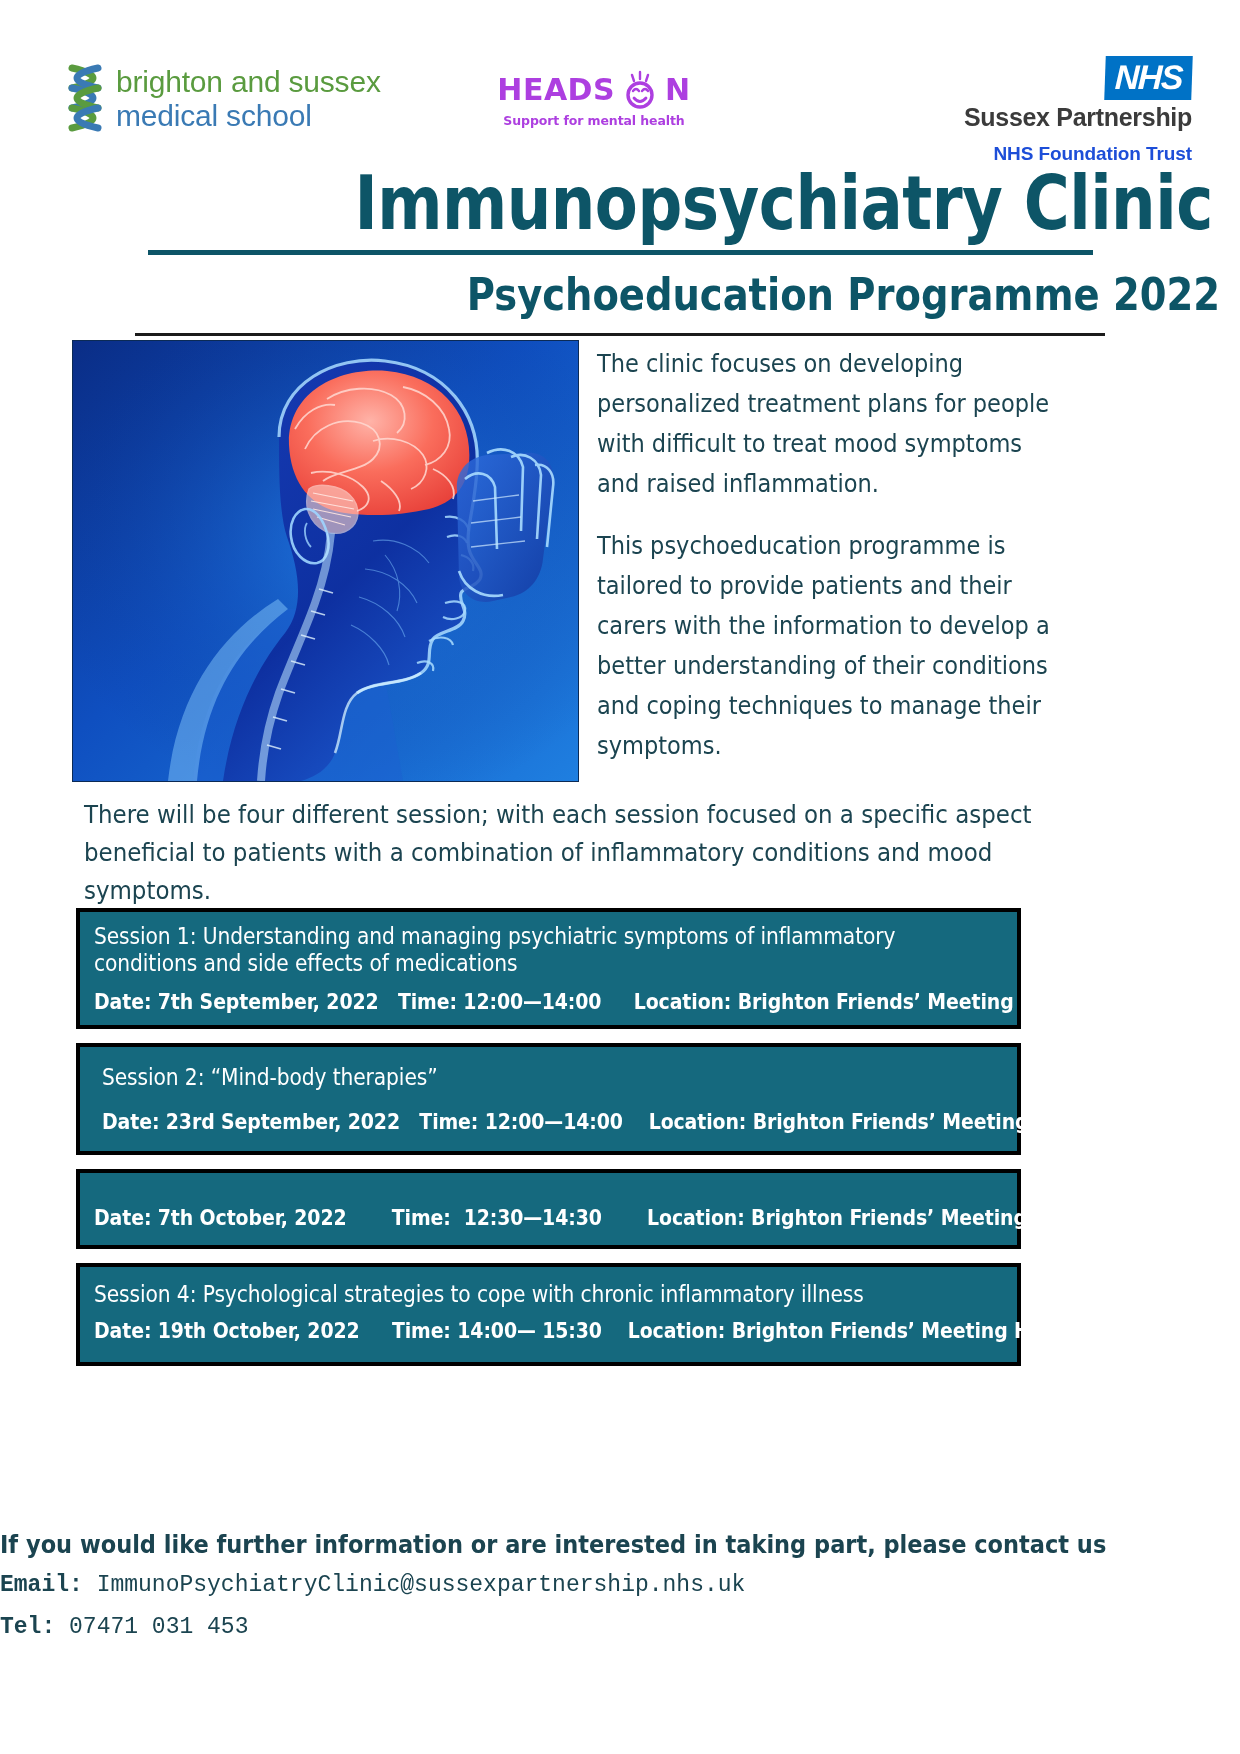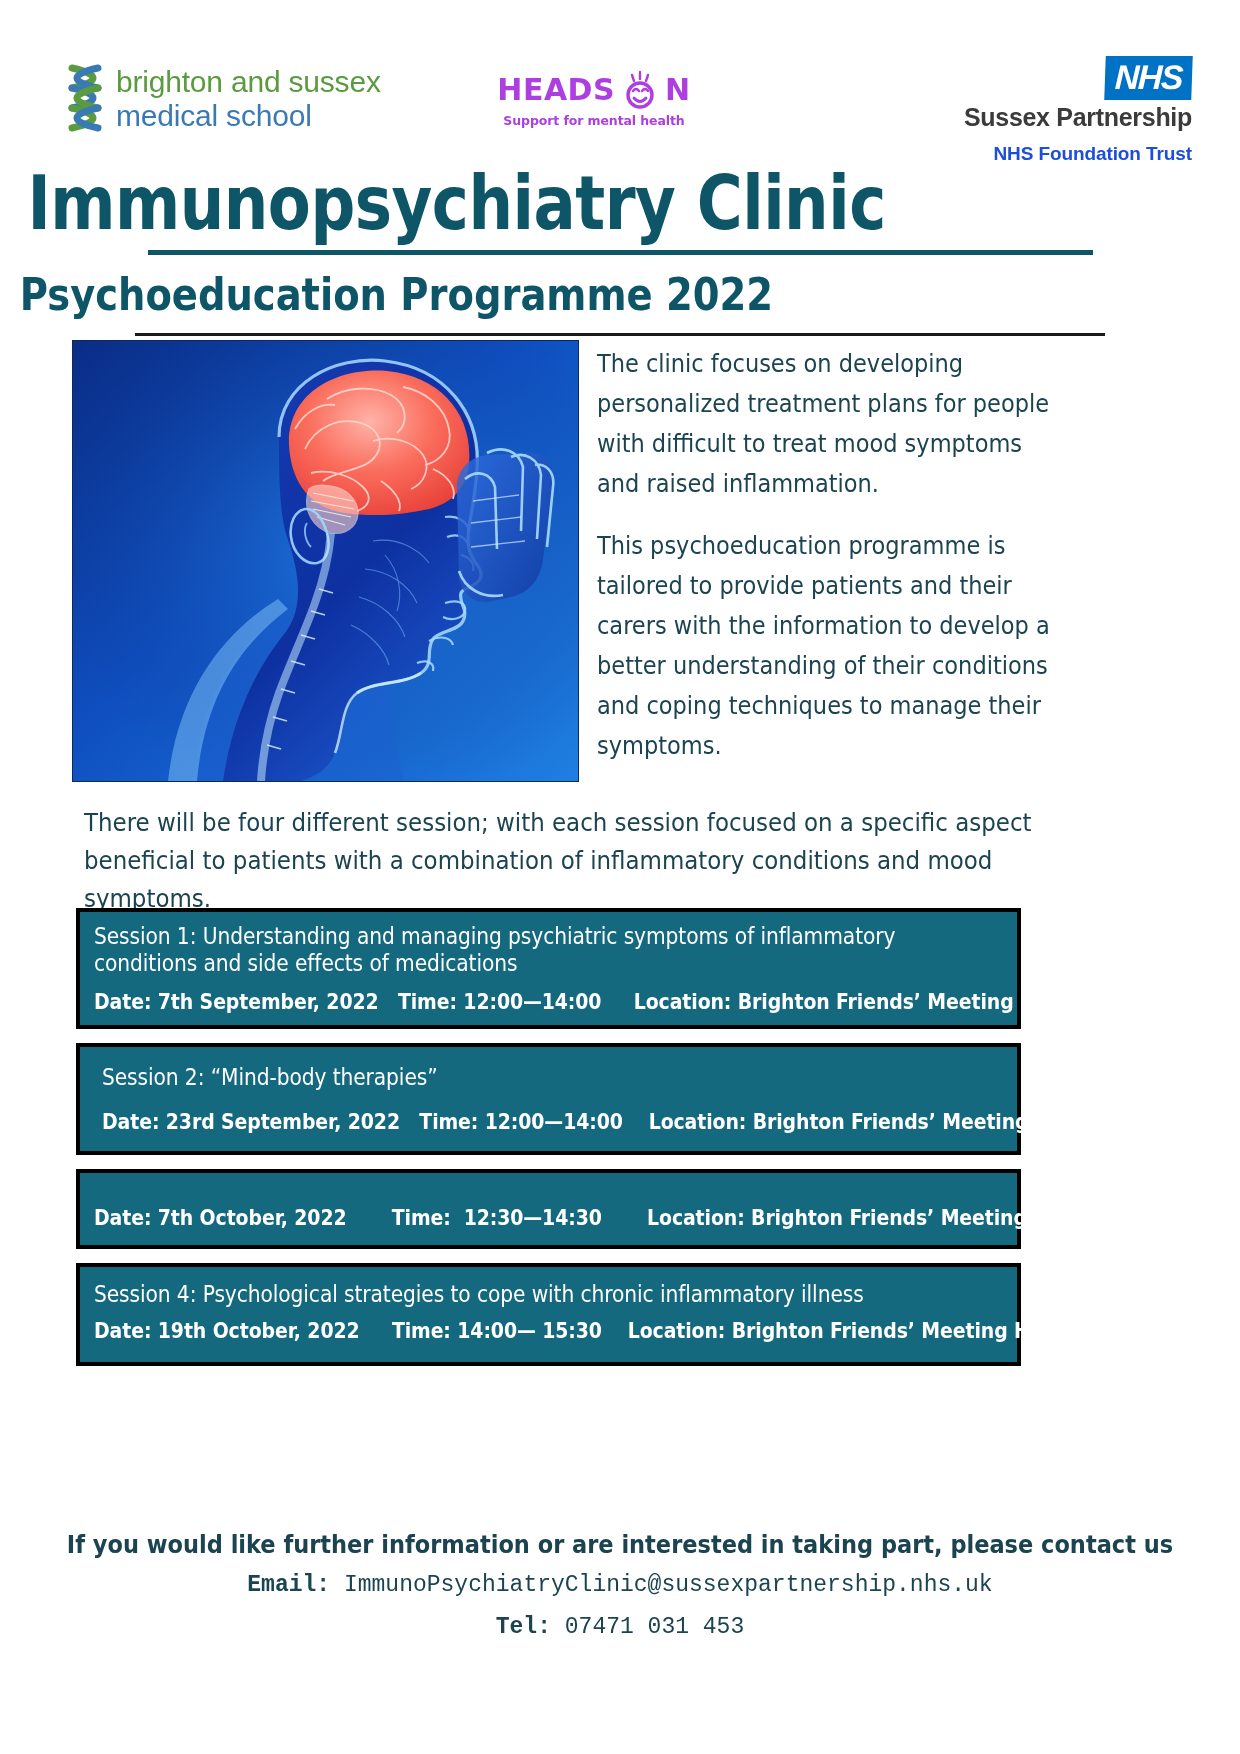--- a/index.html
+++ b/index.html
@@ -116,21 +116,21 @@
     margin-top: 11px;
     letter-spacing: -0.1px;
   }
 
   
   .title-wrap {
     position: absolute;
     top: 160px;
     left: 0;
     width: 1240px;
-    text-align: left;
+    text-align: right;
   }
   .main-title {
     font-family: "DejaVu Sans Condensed", "Liberation Sans Narrow", "Liberation Sans", sans-serif;
     font-weight: bold;
     font-size: 74px;
     line-height: 86px;
     color: #0d5567;
     letter-spacing: -0.5px;
     display: inline-block;
     transform: scaleX(0.94);
@@ -191,21 +191,20 @@
   
   .intro {
     position: absolute;
     top: 795px;
     left: 84px;
     width: 960px;
     font-family: "DejaVu Sans Condensed", "Liberation Sans", sans-serif;
     font-size: 25.5px;
     line-height: 38px;
     color: #1b4450;
-    margin-top: 8px;
   }
 
   
   .sessions {
     position: absolute;
     top: 908px;
     left: 76px;
     width: 945px;
   }
   .session-box {
@@ -240,21 +239,20 @@
   .session-box.s3 .session-meta { margin-top: 16px; }
   .session-box.s4 { padding: 14px 16px 18px 14px; }
   .session-box.s4 .session-meta { margin-top: 10px; }
 
   
   .footer {
     position: absolute;
     top: 1528px;
     left: 0;
     width: 1240px;
-    text-align: center;
     color: #1b4450;
   }
   .footer-lead {
     font-family: "DejaVu Sans Condensed", "Liberation Sans", sans-serif;
     font-weight: bold;
     font-size: 25px;
     line-height: 34px;
   }
   .footer-line {
     font-family: Liberation Mono, monospace;

